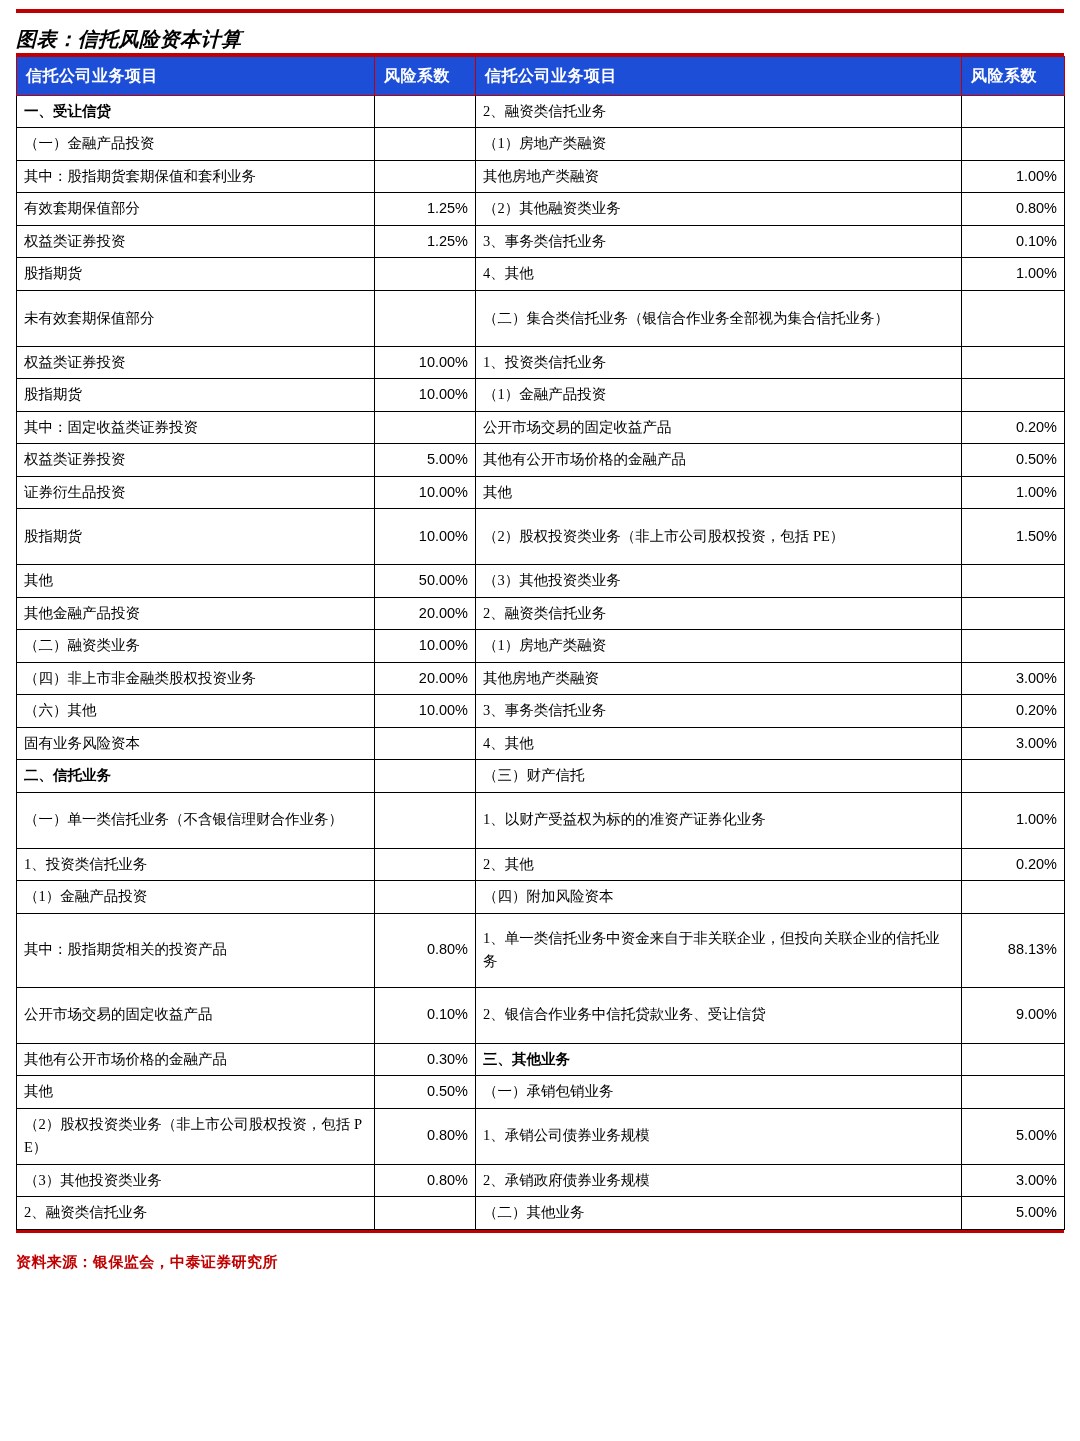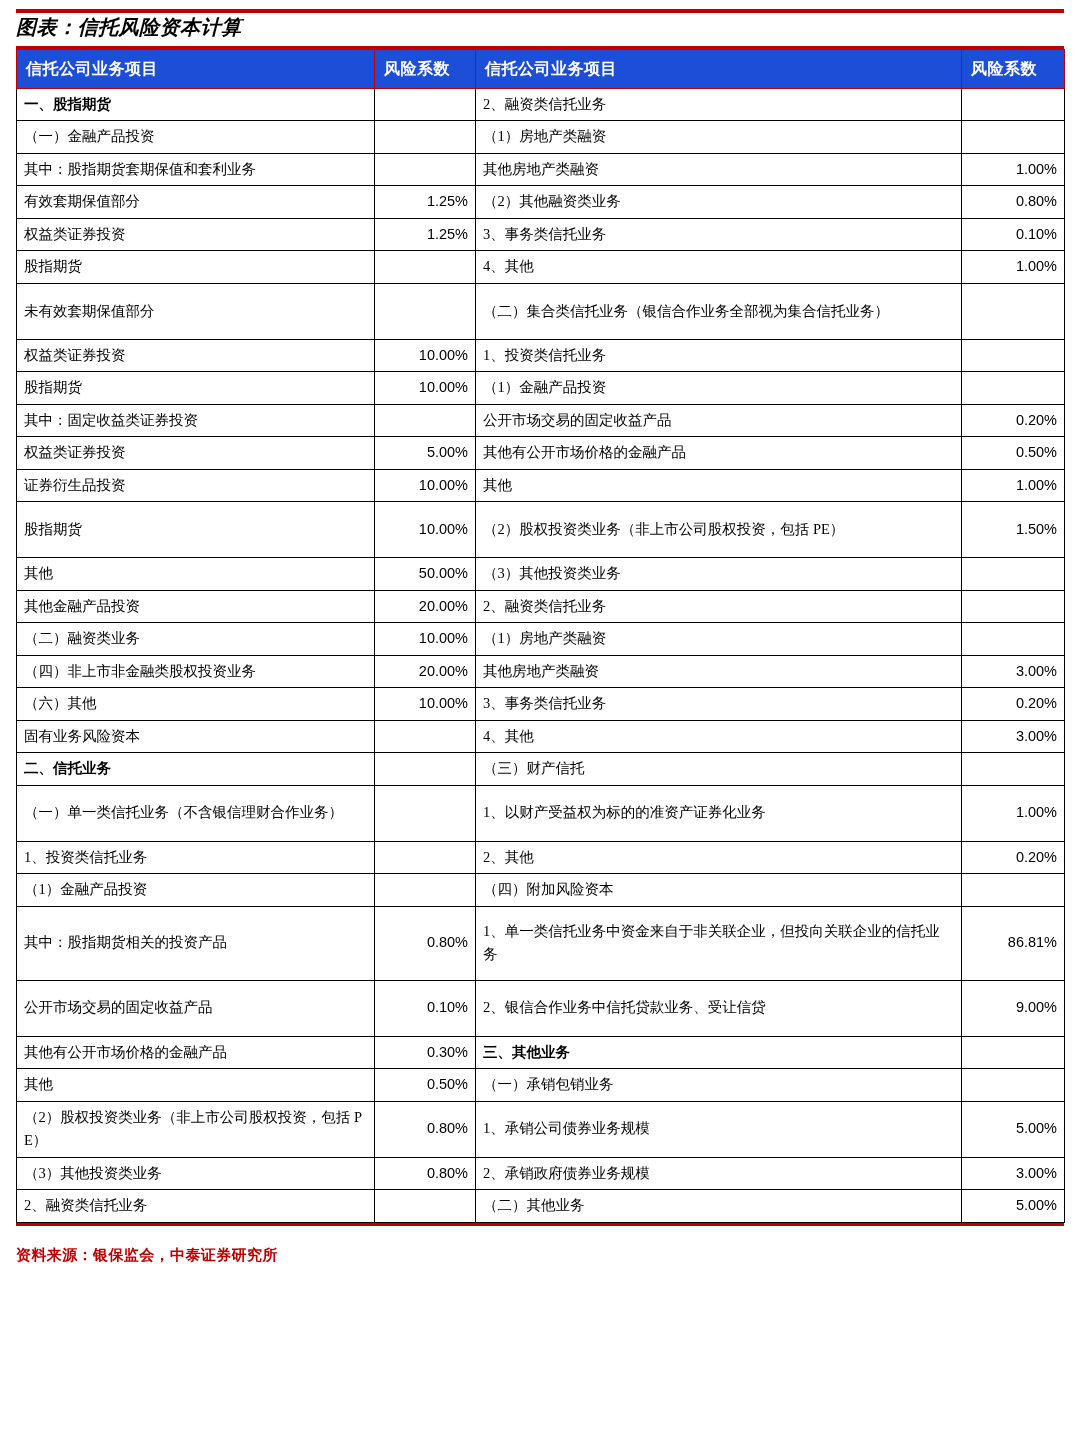--- a/index.html
+++ b/index.html
@@ -24,21 +24,22 @@
   }
 
   
   .title-rule-top {
     height: 4px;
     background: #C00000;
     margin: 9px 0 0 0;
   }
   .title-row {
     display: flex;
-    height: 33px;
+    align-items: flex-end;
+    height: 40px;
   }
   .chart-title {
     font-family: "Liberation Serif", "DejaVu Serif", serif;
     font-weight: bold;
     font-style: italic;
     font-size: 20px;
     color: #000000;
     letter-spacing: 0.5px;
     line-height: 28px;
     white-space: nowrap;
@@ -135,21 +136,21 @@
     <thead>
       <tr>
         <th>信托公司业务项目</th>
         <th class="hdr-coef">风险系数</th>
         <th>信托公司业务项目</th>
         <th class="hdr-coef">风险系数</th>
       </tr>
     </thead>
     <tbody id="table-body">
         <tr>
-          <td class="item bold">一、股指期货</td>
+          <td class="item bold">一、受让信贷</td>
           <td class="coef"></td>
           <td class="item">2、融资类信托业务</td>
           <td class="coef"></td>
         </tr>
         <tr>
           <td class="item">（一）金融产品投资</td>
           <td class="coef"></td>
           <td class="item">（1）房地产类融资</td>
           <td class="coef"></td>
         </tr>
@@ -276,21 +277,21 @@
         <tr>
           <td class="item">（1）金融产品投资</td>
           <td class="coef"></td>
           <td class="item">（四）附加风险资本</td>
           <td class="coef"></td>
         </tr>
         <tr style="height: 74px;">
           <td class="item">其中：股指期货相关的投资产品</td>
           <td class="coef">0.80%</td>
           <td class="item">1、单一类信托业务中资金来自于非关联企业，但投向关联企业的信托业务</td>
-          <td class="coef">86.81%</td>
+          <td class="coef">88.13%</td>
         </tr>
         <tr style="height: 56px;">
           <td class="item">公开市场交易的固定收益产品</td>
           <td class="coef">0.10%</td>
           <td class="item">2、银信合作业务中信托贷款业务、受让信贷</td>
           <td class="coef">9.00%</td>
         </tr>
         <tr>
           <td class="item">其他有公开市场价格的金融产品</td>
           <td class="coef">0.30%</td>

